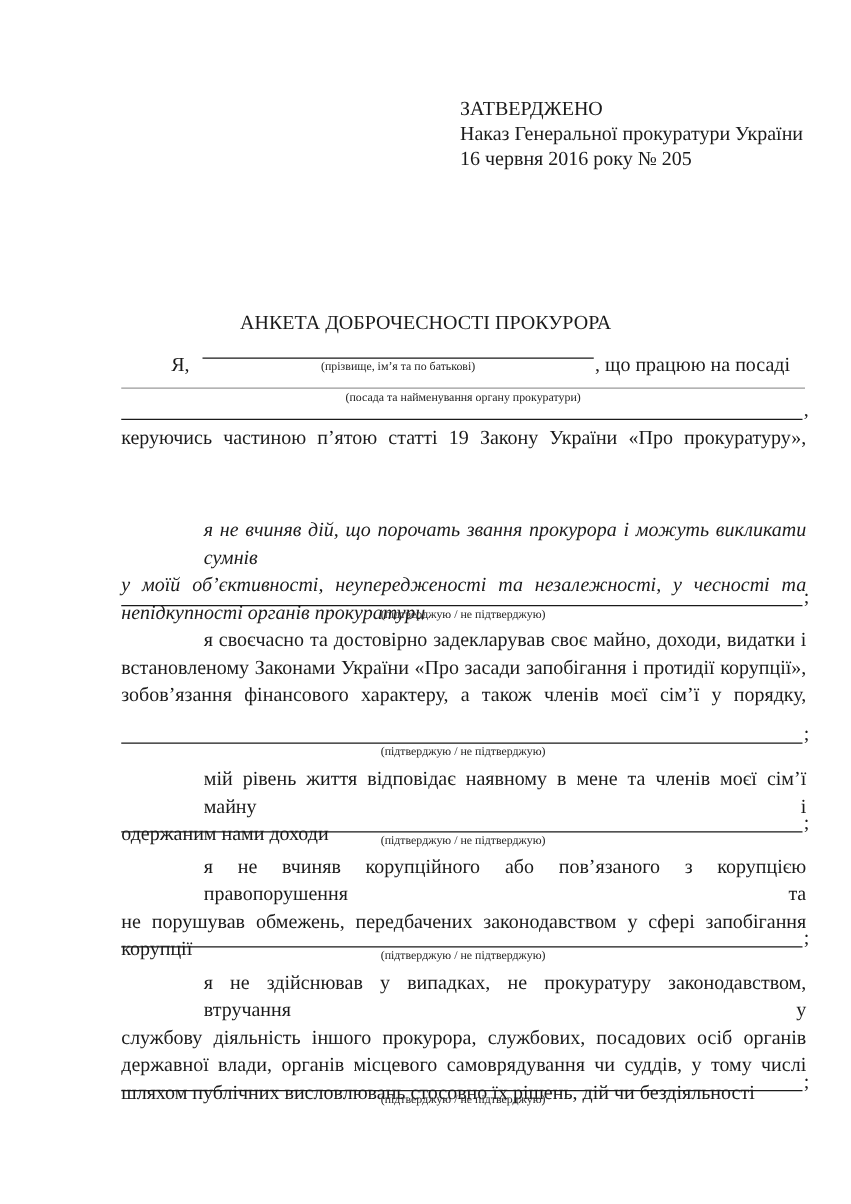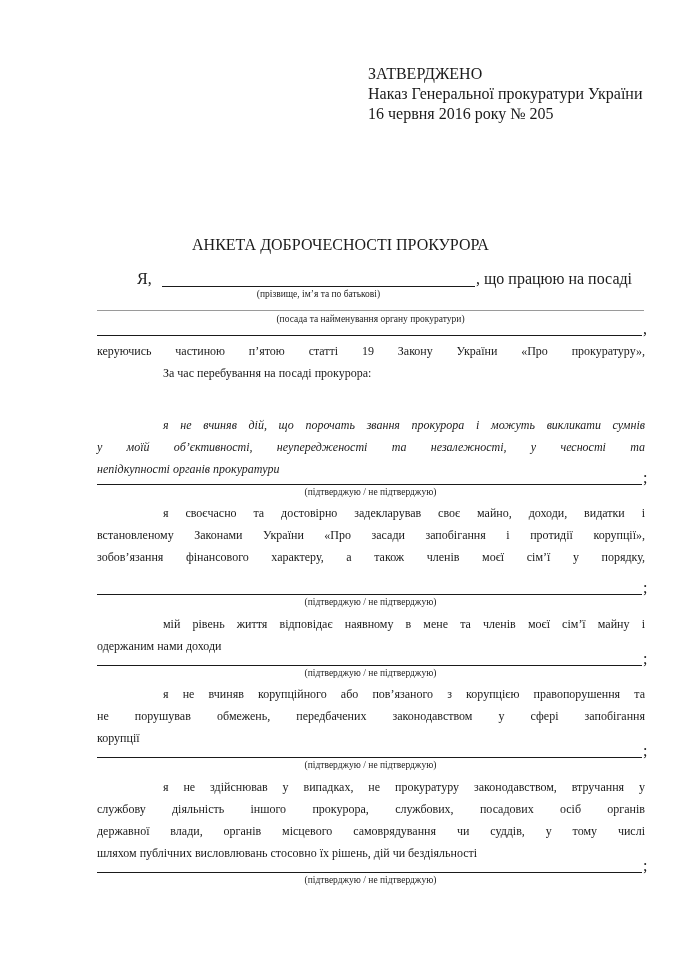--- a/index.html
+++ b/index.html
@@ -1,27 +1,27 @@
 <!DOCTYPE html>
 <html><head>
 <meta charset="utf-8">
 <style>
   html, body { margin: 0; padding: 0; background: #ffffff; }
   body { width: 681px; height: 963px; position: relative; overflow: hidden;
          font-family: "Liberation Serif", "DejaVu Serif", serif; color: #1a1a1a; }
-  .abs { position: absolute; }
+  .abs { position: absolute; margin-top: 14px; }
   .approval { left: 368px; top: 64px; font-size: 16px; line-height: 20px; }
   .approval div { white-space: nowrap; }
   .title { left: 0; width: 681px; top: 236px; text-align: center; font-size: 16px; }
   .txt { font-size: 16px; line-height: 22px; }
   .line { position: absolute; height: 0; border-top: 1px solid #1a1a1a; }
   .line.light { border-top-color: #9a9a9a; }
   .cap { position: absolute; font-size: 9.5px; text-align: center; white-space: nowrap; color: #222; }
   .punct { position: absolute; font-size: 16px; }
-  .para { position: absolute; left: 97px; width: 548px; font-size: 12px; line-height: 22px; }
+  .para { position: absolute; left: 97px; width: 548px; font-size: 16px; line-height: 22px; }
   .para .row { white-space: nowrap; }
   .para .row.j { text-align: justify; text-align-last: justify; white-space: normal; }
   .indent { padding-left: 66px; }
 </style>
 </head>
 <body>
 
 <div class="abs approval">
   <div>ЗАТВЕРДЖЕНО</div>
   <div>Наказ Генеральної прокуратури України</div>
@@ -35,21 +35,20 @@
 <div class="abs txt" style="left:476px; top:268px;">, що працюю на посаді</div>
 <div class="cap" style="left:162px; width:313px; top:289px;">(прізвище, ім’я та по батькові)</div>
 
 <div class="line light" style="left:97px; width:547px; top:310px;"></div>
 <div class="cap" style="left:97px; width:547px; top:314px;">(посада та найменування органу прокуратури)</div>
 <div class="line" style="left:97px; width:545px; top:335px;"></div>
 <div class="punct" style="left:643px; top:320px;">,</div>
 
 <div class="para" style="top:340px;">
   <div class="row j">керуючись частиною п’ятою статті 19 Закону України «Про прокуратуру»,</div>
-  <div class="row indent">За час перебування на посаді прокурора:</div>
 </div>
 
 <div class="para" style="top:414px;font-style:italic;">
   <div class="row j indent">я не вчиняв дій, що порочать звання прокурора і можуть викликати сумнів</div>
   <div class="row j">у моїй об’єктивності, неупередженості та незалежності, у чесності та</div>
   <div class="row">непідкупності органів прокуратури</div>
 </div>
 <div class="line" style="left:97px; width:545px; top:484px;"></div>
 <div class="punct" style="left:643px; top:469px;">;</div>
 <div class="cap" style="left:97px; width:547px; top:487px;">(підтверджую / не підтверджую)</div>

